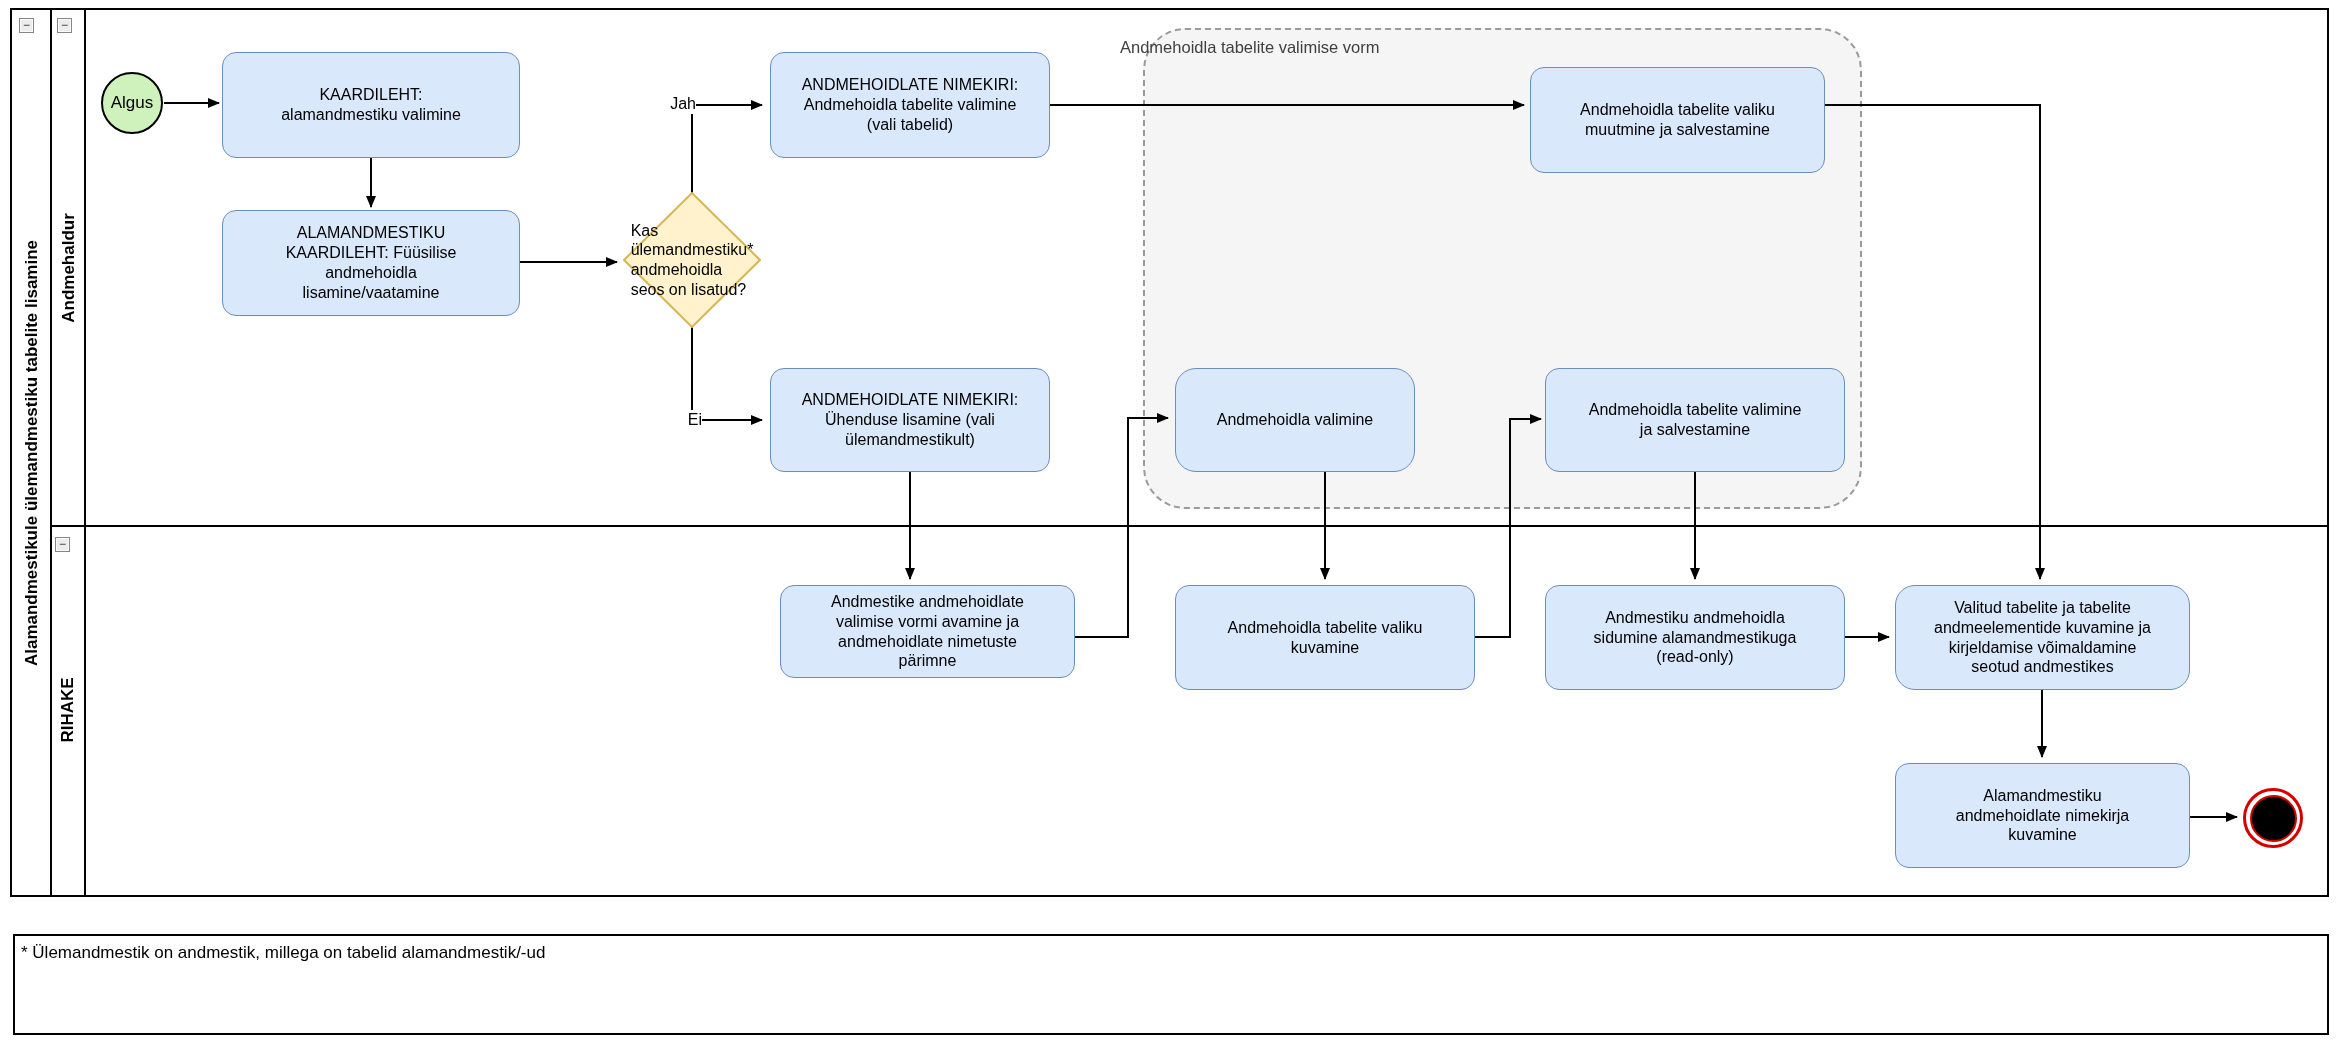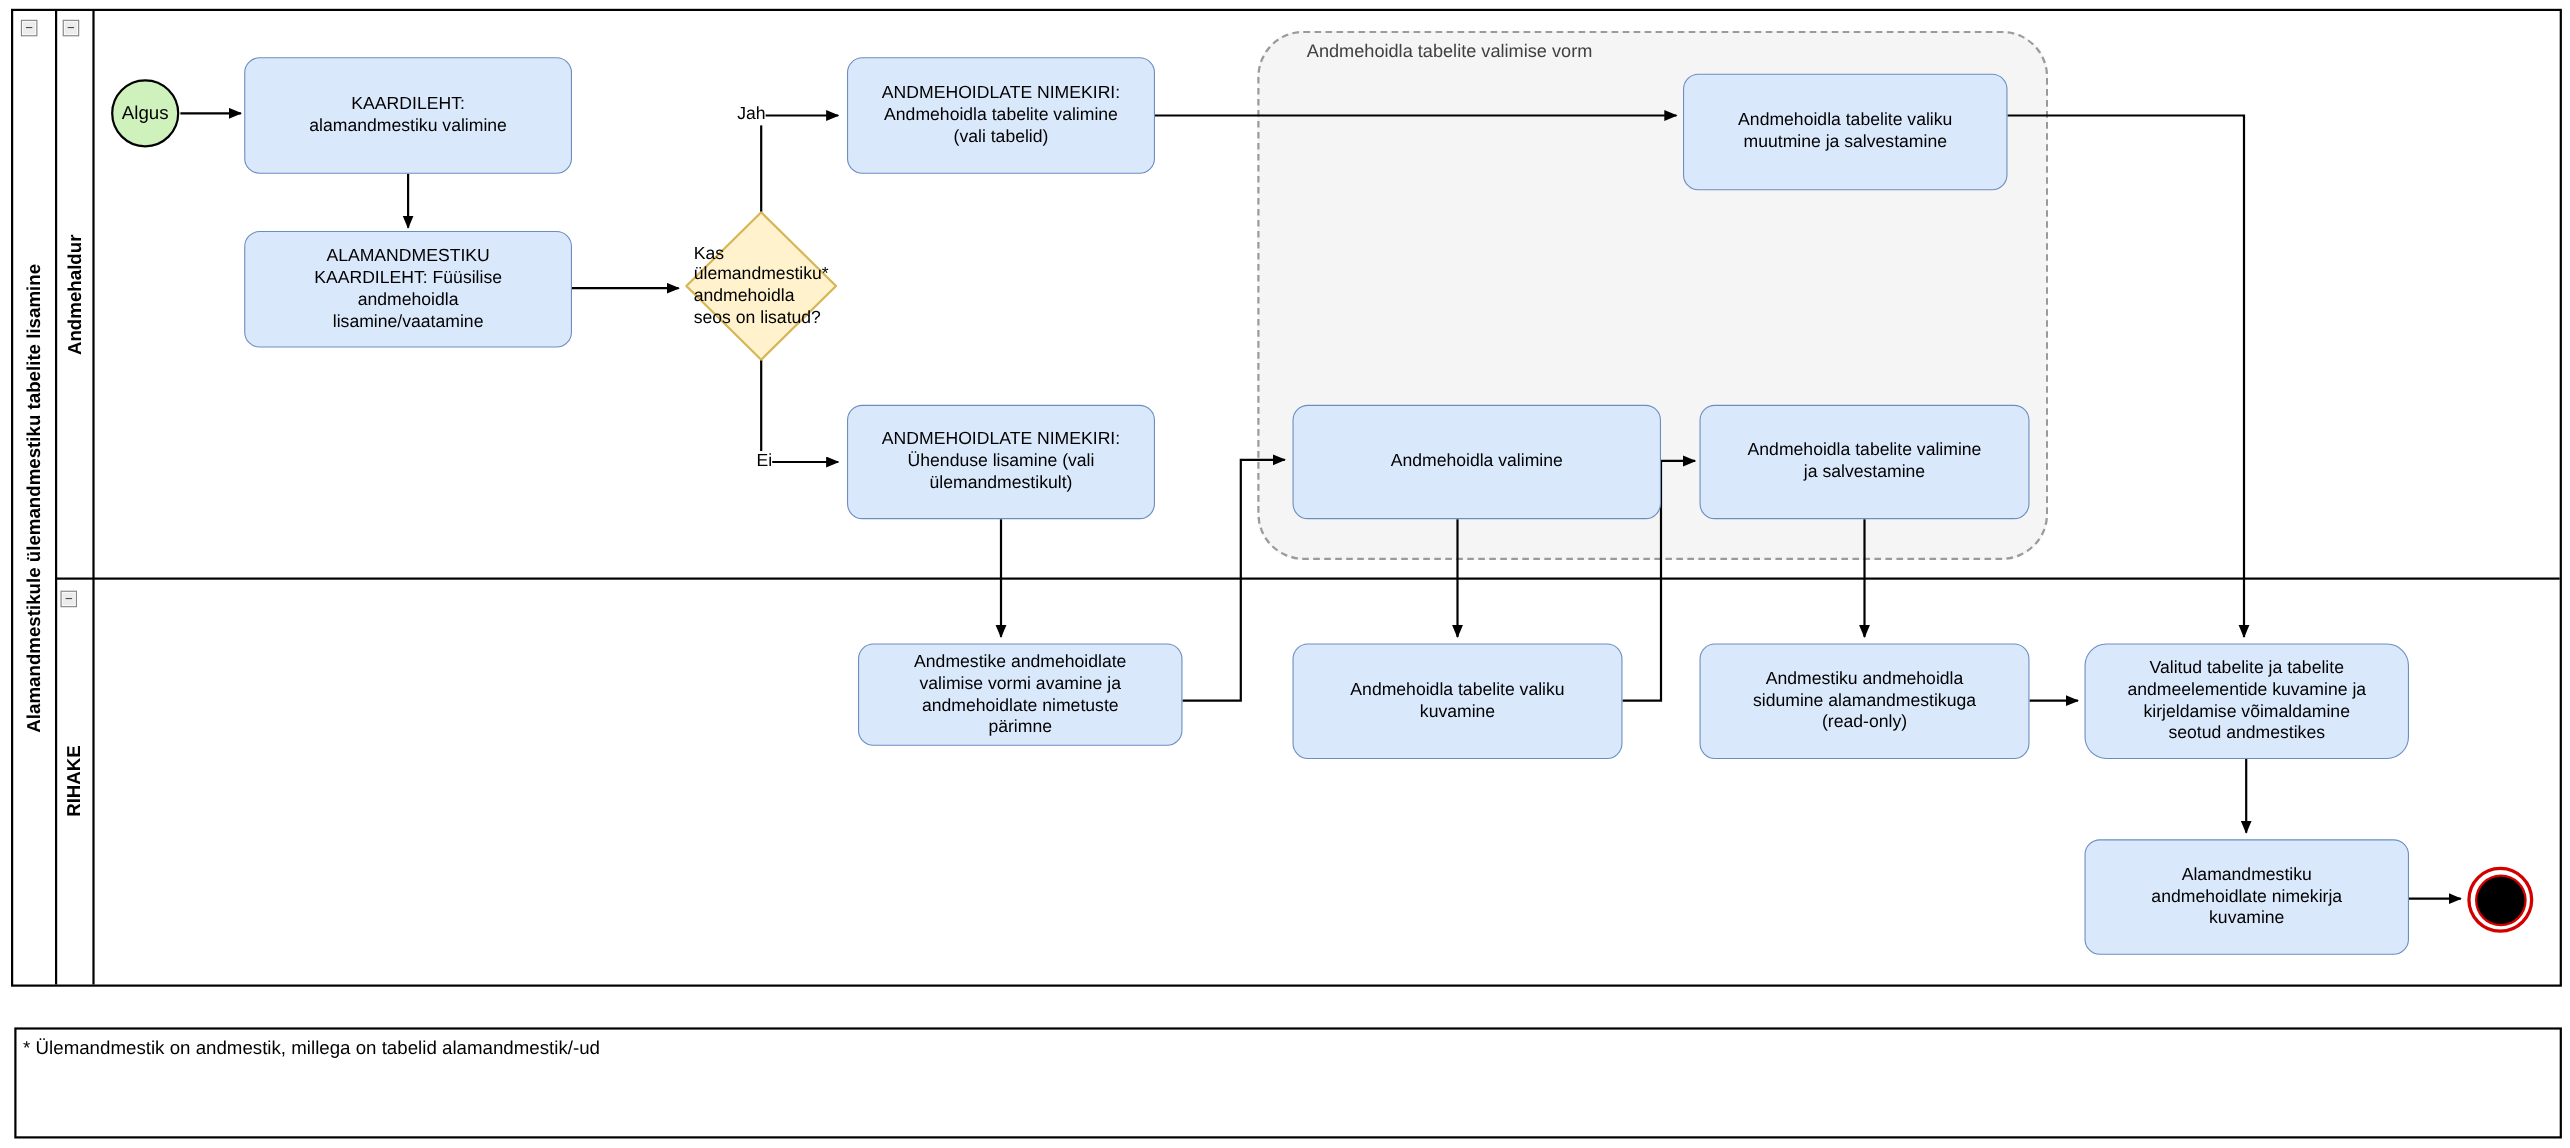--- a/index.html
+++ b/index.html
@@ -15,21 +15,21 @@
   .collapse-btn { position:absolute; width:15px; height:15px; background:#ececec;
                   border:1px solid #868686; box-shadow:inset 0 0 0 1px #fafafa;
                   font-size:12px; line-height:12px; text-align:center; color:#333;
                   cursor:pointer; z-index:6; }
 
   .vtext { position:absolute; transform:rotate(-90deg); white-space:nowrap;
            text-align:center; font-weight:bold; font-size:17px; z-index:5; }
 
   .group-box { position:absolute; left:1131px; top:18px; width:719px; height:481px;
                background:#f5f5f5; border:2px dashed #9a9a9a; border-radius:42px; z-index:1; }
-  .group-label { position:absolute; left:1176px; top:28px; font-size:16.5px;
+  .group-label { position:absolute; left:1108px; top:28px; font-size:16.5px;
                  color:#404040; z-index:4; }
 
   .connector-layer { position:absolute; left:0; top:0; width:2336px; height:1044px;
                      z-index:2; pointer-events:none; }
 
   .node { position:absolute; background:#dae8fc; border:1.5px solid #6c8ebf;
           border-radius:14px; display:flex; align-items:center; justify-content:center;
           text-align:center; font-size:16px; line-height:1.24; white-space:pre-line;
           padding:4px 6px; z-index:3; }
 
@@ -90,21 +90,21 @@
 Andmehoidla tabelite valimine
 (vali tabelid)</div>
 
   <div class="node" style="left: 758px; top: 358px; width: 280px; height: 104px; background-color: rgb(218, 232, 252); border-color: rgb(108, 142, 191);">ANDMEHOIDLATE NIMEKIRI:
 Ühenduse lisamine (vali
 ülemandmestikult)</div>
 
   <div class="node" style="left: 1518px; top: 57px; width: 295px; height: 106px; background-color: rgb(218, 232, 252); border-color: rgb(108, 142, 191);">Andmehoidla tabelite valiku
 muutmine ja salvestamine</div>
 
-  <div class="node" style="left: 1163px; top: 358px; width: 335px; height: 104px; background-color: rgb(218, 232, 252); border-color: rgb(108, 142, 191);">Andmehoidla valimine</div>
+  <div class="node" style="left: 1163px; top: 358px; width: 240px; height: 104px; background-color: rgb(218, 232, 252); border-color: rgb(108, 142, 191); border-radius: 21px;">Andmehoidla valimine</div>
 
   <div class="node" style="left: 1533px; top: 358px; width: 300px; height: 104px; background-color: rgb(218, 232, 252); border-color: rgb(108, 142, 191);">Andmehoidla tabelite valimine
 ja salvestamine</div>
 
   <div class="node" style="left: 768px; top: 575px; width: 295px; height: 93px; background-color: rgb(218, 232, 252); border-color: rgb(108, 142, 191);">Andmestike andmehoidlate
 valimise vormi avamine ja
 andmehoidlate nimetuste
 pärimne</div>
 
   <div class="node" style="left: 1163px; top: 575px; width: 300px; height: 105px; background-color: rgb(218, 232, 252); border-color: rgb(108, 142, 191);">Andmehoidla tabelite valiku

